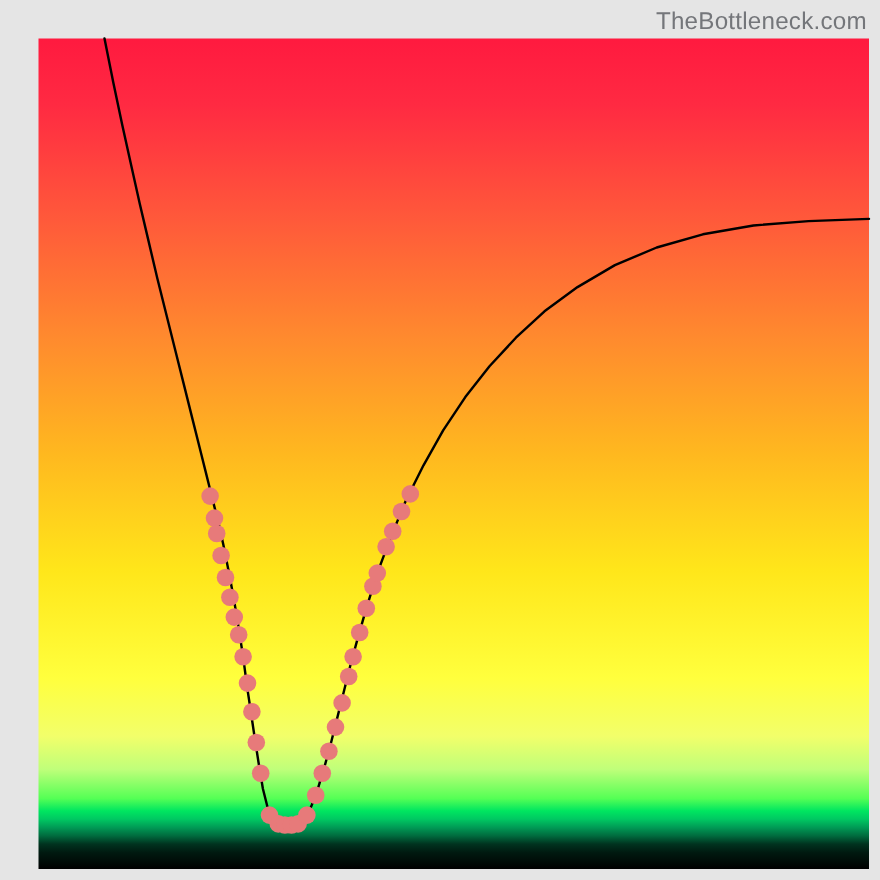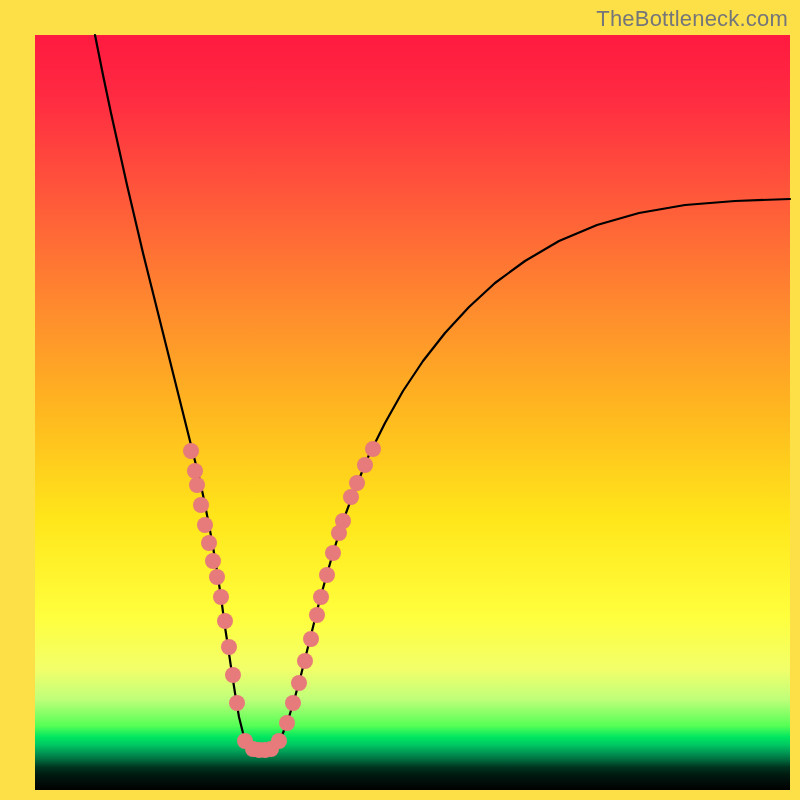--- a/index.html
+++ b/index.html
@@ -10,21 +10,21 @@
     background: #000;
     overflow: hidden;
     font-family: Arial, Helvetica, sans-serif;
   }
   .frame {
     position: absolute;
     left: 0;
     top: 0;
     width: 800px;
     height: 800px;
-    background: #fde047;
+    background: #e5e5e5;
   }
   .plot-area {
     position: absolute;
     left: 35px;
     top: 35px;
     width: 755px;
     height: 755px;
     
     background: linear-gradient(
       to bottom,

